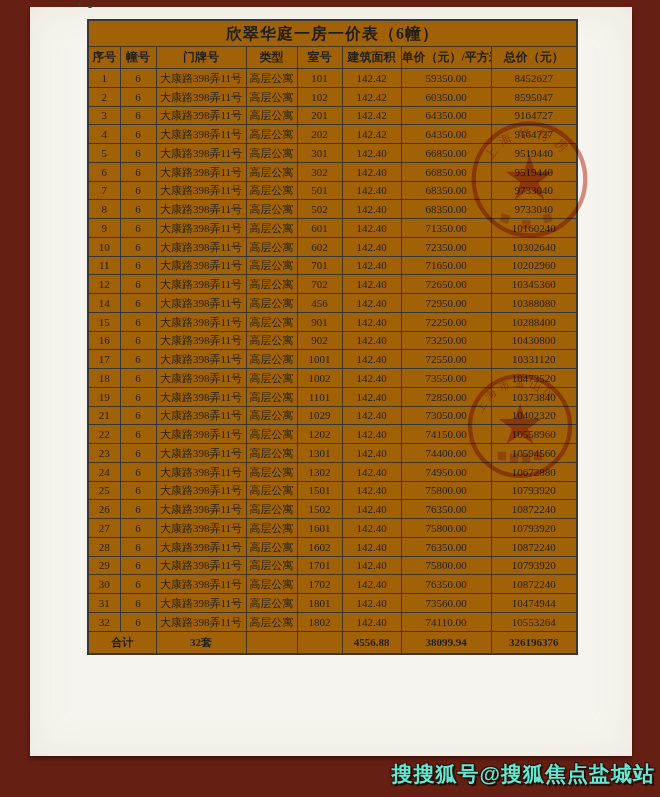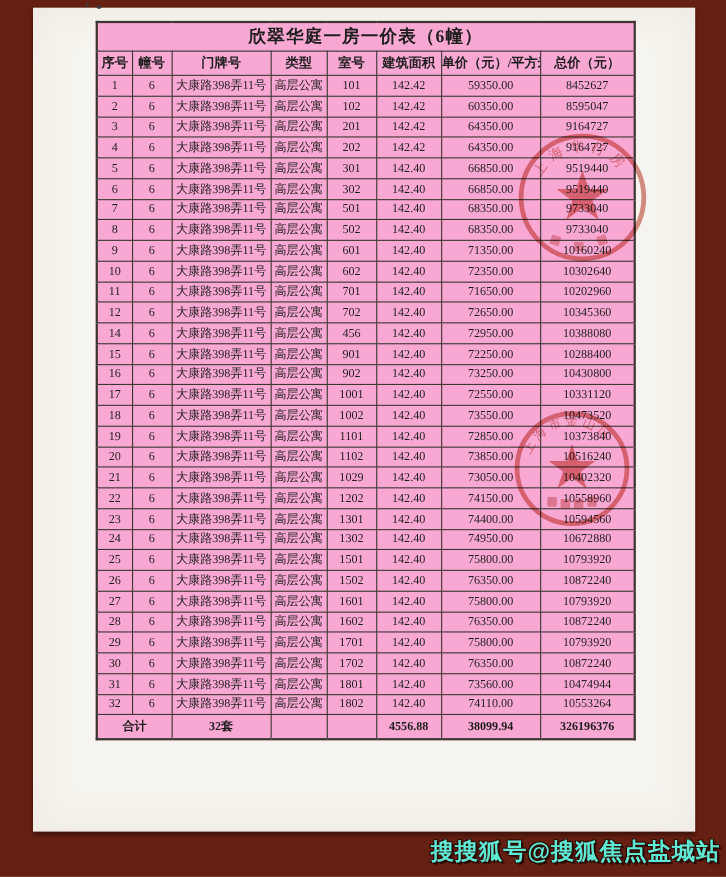--- a/index.html
+++ b/index.html
@@ -15,21 +15,21 @@
     background:#f6f4ee;
     box-shadow:0 3px 4px rgba(30,8,4,.55), inset 0 0 40px rgba(180,160,130,.12);
   }
   .speck{position:absolute;background:#3c3c3c;border-radius:50%;}
   .speck.s1{left:48px;top:-4px;width:3px;height:3px;}
   .speck.s2{left:58px;top:-2px;width:4px;height:3px;border-radius:2px;}
 
   table.doc{
     position:absolute;left:57px;top:12px;width:489px;
     border-collapse:collapse;table-layout:fixed;
-    background:#f9a8d4;
+    background:#a16207;
     color:#1e1e1e;
   }
   table.doc th,table.doc td{
     border:1px solid #3a3632;
     text-align:center;vertical-align:middle;
     padding:0;overflow:hidden;white-space:nowrap;
     font-size:11px;line-height:1.1;
   }
   table.doc .title-row th{
     height:25px;font-size:16px;font-weight:bold;letter-spacing:1px;
@@ -268,30 +268,20 @@
             <td>19</td>
             <td>6</td>
             <td>大康路398弄11号</td>
             <td>高层公寓</td>
             <td>1101</td>
             <td>142.40</td>
             <td>72850.00</td>
             <td>10373840</td>
           </tr>
           <tr>
-            <td>20</td>
-            <td>6</td>
-            <td>大康路398弄11号</td>
-            <td>高层公寓</td>
-            <td>1102</td>
-            <td>142.40</td>
-            <td>73850.00</td>
-            <td>10516240</td>
-          </tr>
-          <tr>
             <td>21</td>
             <td>6</td>
             <td>大康路398弄11号</td>
             <td>高层公寓</td>
             <td>1029</td>
             <td>142.40</td>
             <td>73050.00</td>
             <td>10402320</td>
           </tr>
           <tr>

